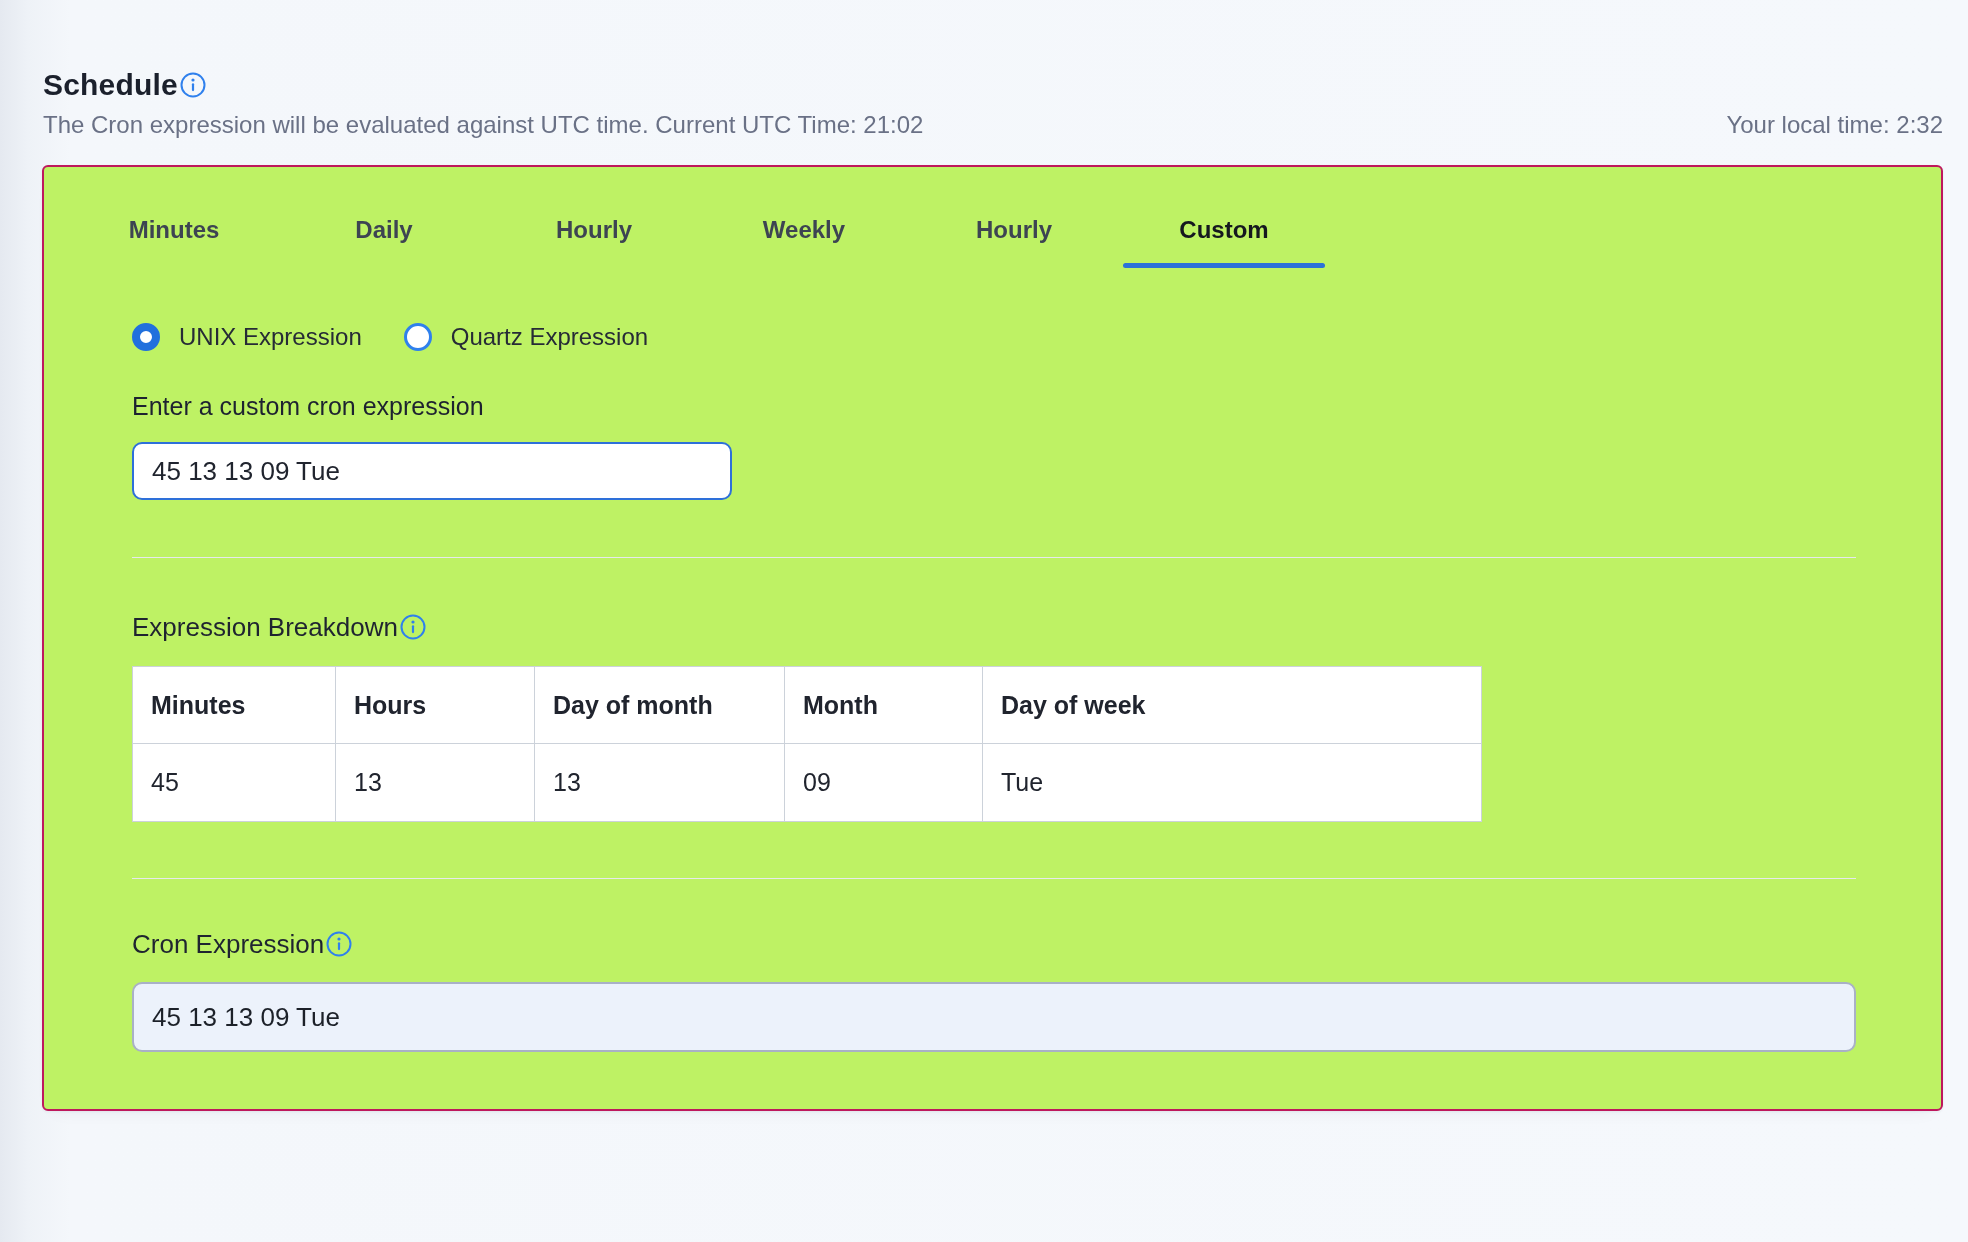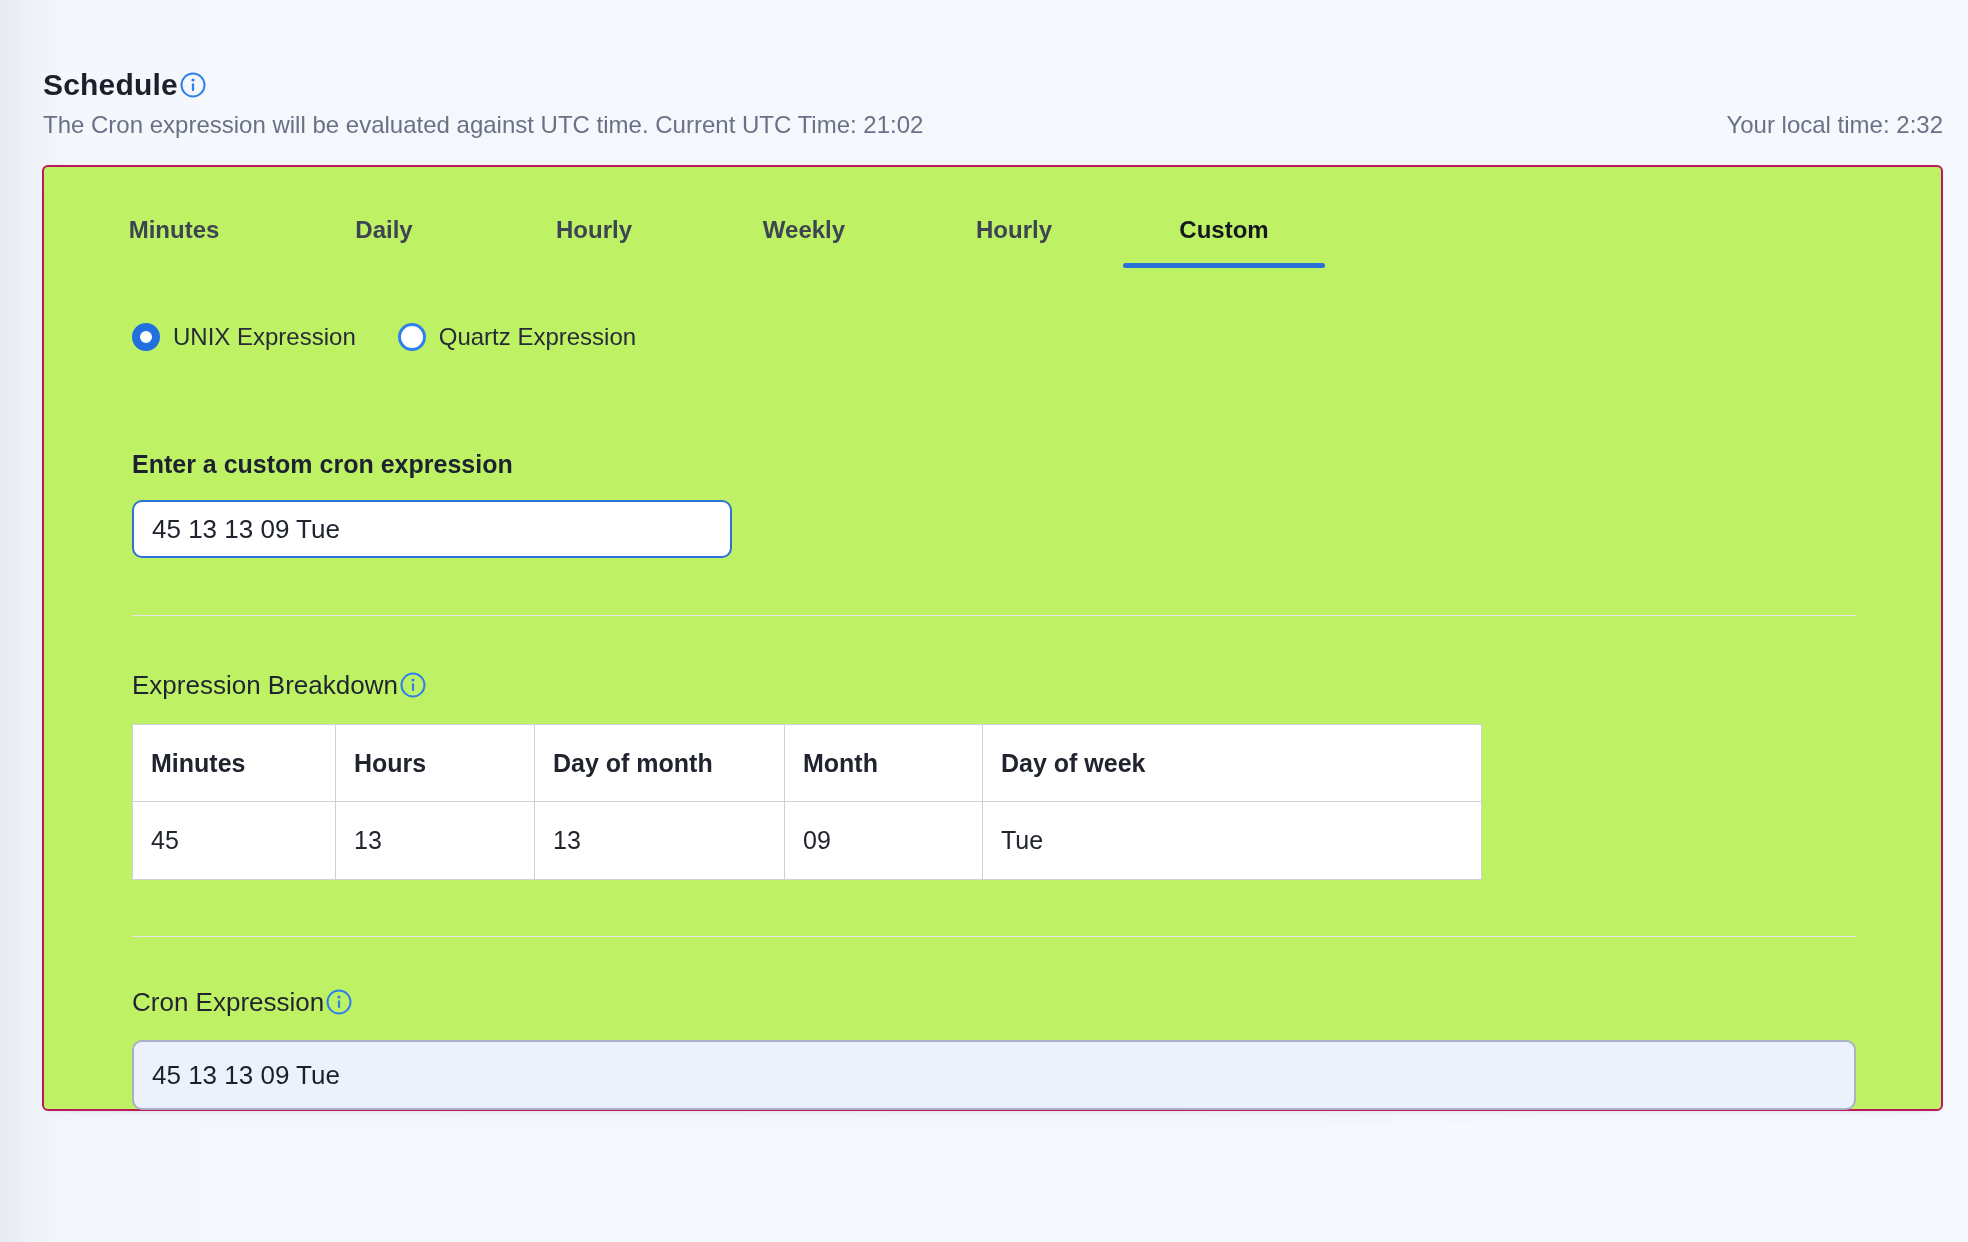--- a/index.html
+++ b/index.html
@@ -40,28 +40,28 @@
   .tab.active { color:#15181f; font-weight:700; }
   .tab.active::after {
     content:""; position:absolute; left:4px; right:4px; bottom:-14px;
     height:5px; border-radius:3px; background:#2b72d8;
   }
 
   .content { padding:0 85px 0 88px; }
 
   
   .radio-row { display:flex; align-items:center; gap:42px; margin-top:69px; }
-  .radio-option { display:flex; align-items:center; gap:13px; cursor:pointer; }
+  .radio-option { display:flex; align-items:center; gap:19px; cursor:pointer; }
   .radio-circle { width:28px; height:28px; border-radius:50%; background:#fff; flex:0 0 auto; }
   .radio-circle.selected { border:8px solid #2170dd; }
   .radio-circle.unselected { border:3px solid #2f80ed; }
   .radio-label { font-size:24px; color:#262b36; }
 
   
-  .field-label { margin-top:98px; font-size:25px; font-weight:700; color:#1d2230; line-height:30px; }
+  .field-label { margin-top:40px; font-size:25px; font-weight:400; color:#1d2230; line-height:30px; }
   .cron-input {
     display:block; margin-top:21px; width:600px; height:58px;
     border:2px solid #2e70d9; border-radius:10px; outline:none;
     padding:0 18px; font-size:26px; color:#20242e;
     font-family:"Liberation Sans","DejaVu Sans",sans-serif; background:#fff;
   }
 
   .divider { border:none; border-top:1px solid #e6e9ee; margin-top:57px; }
   .divider.second { margin-top:56px; }
 

